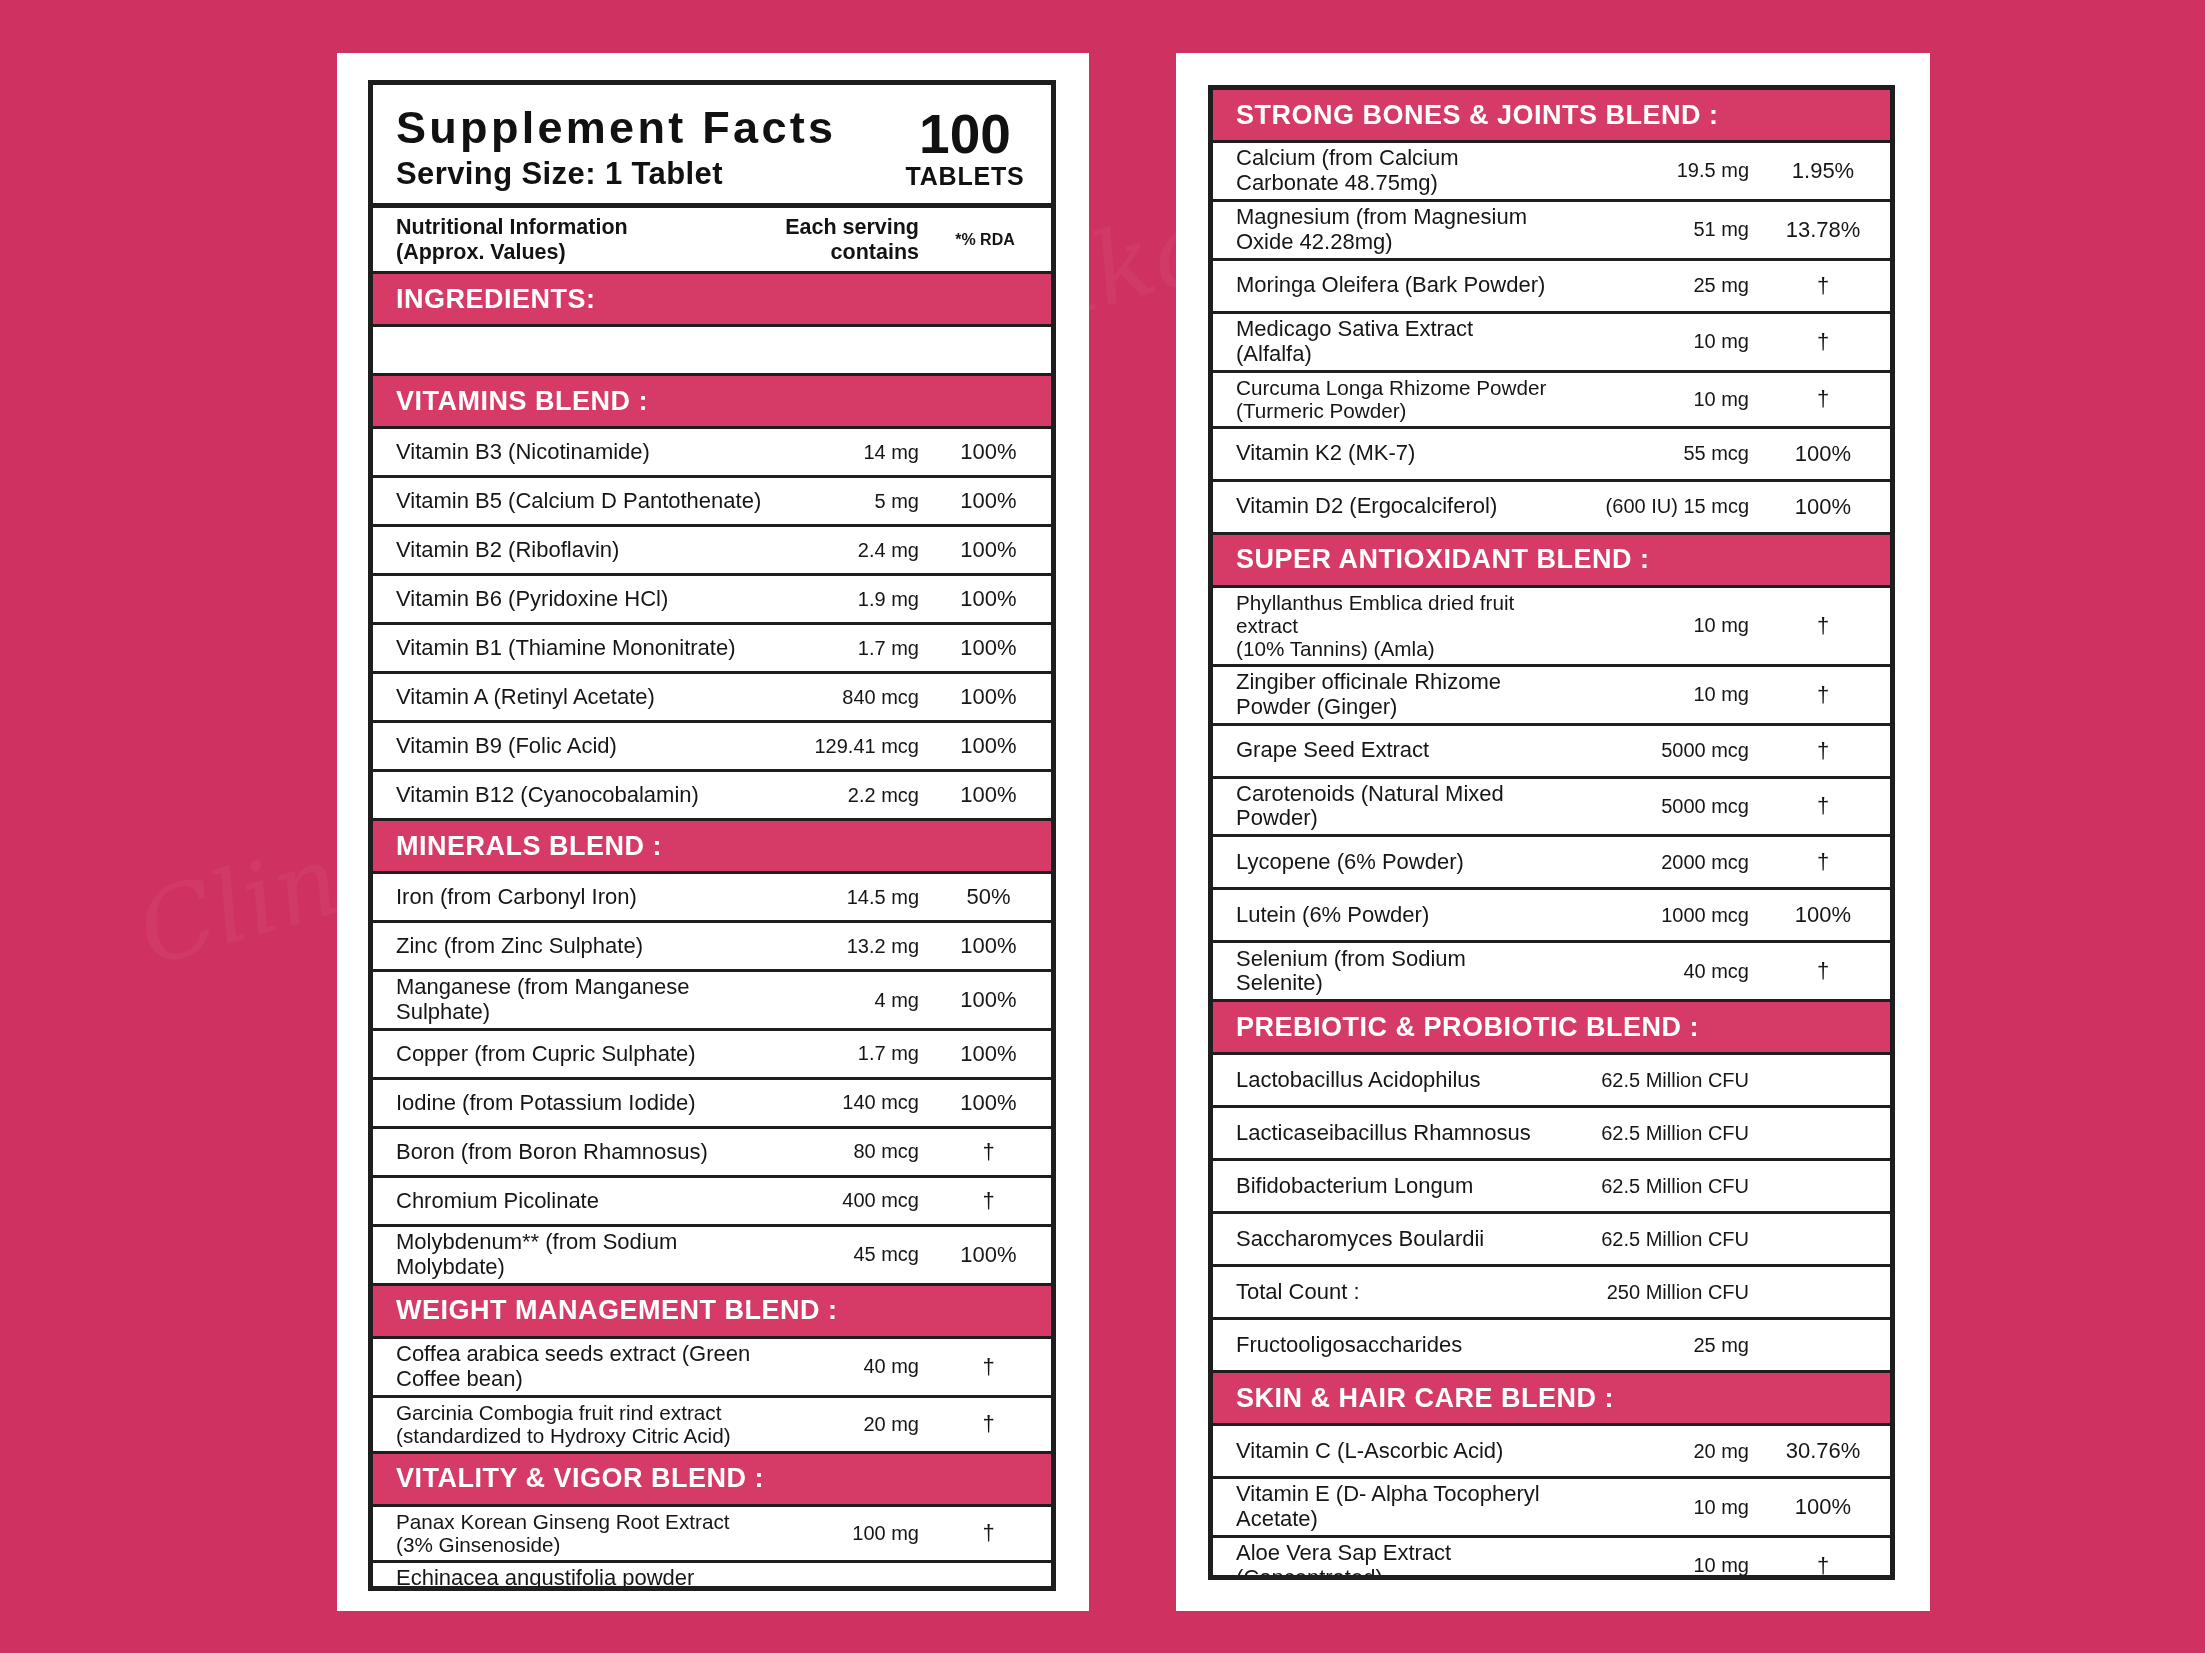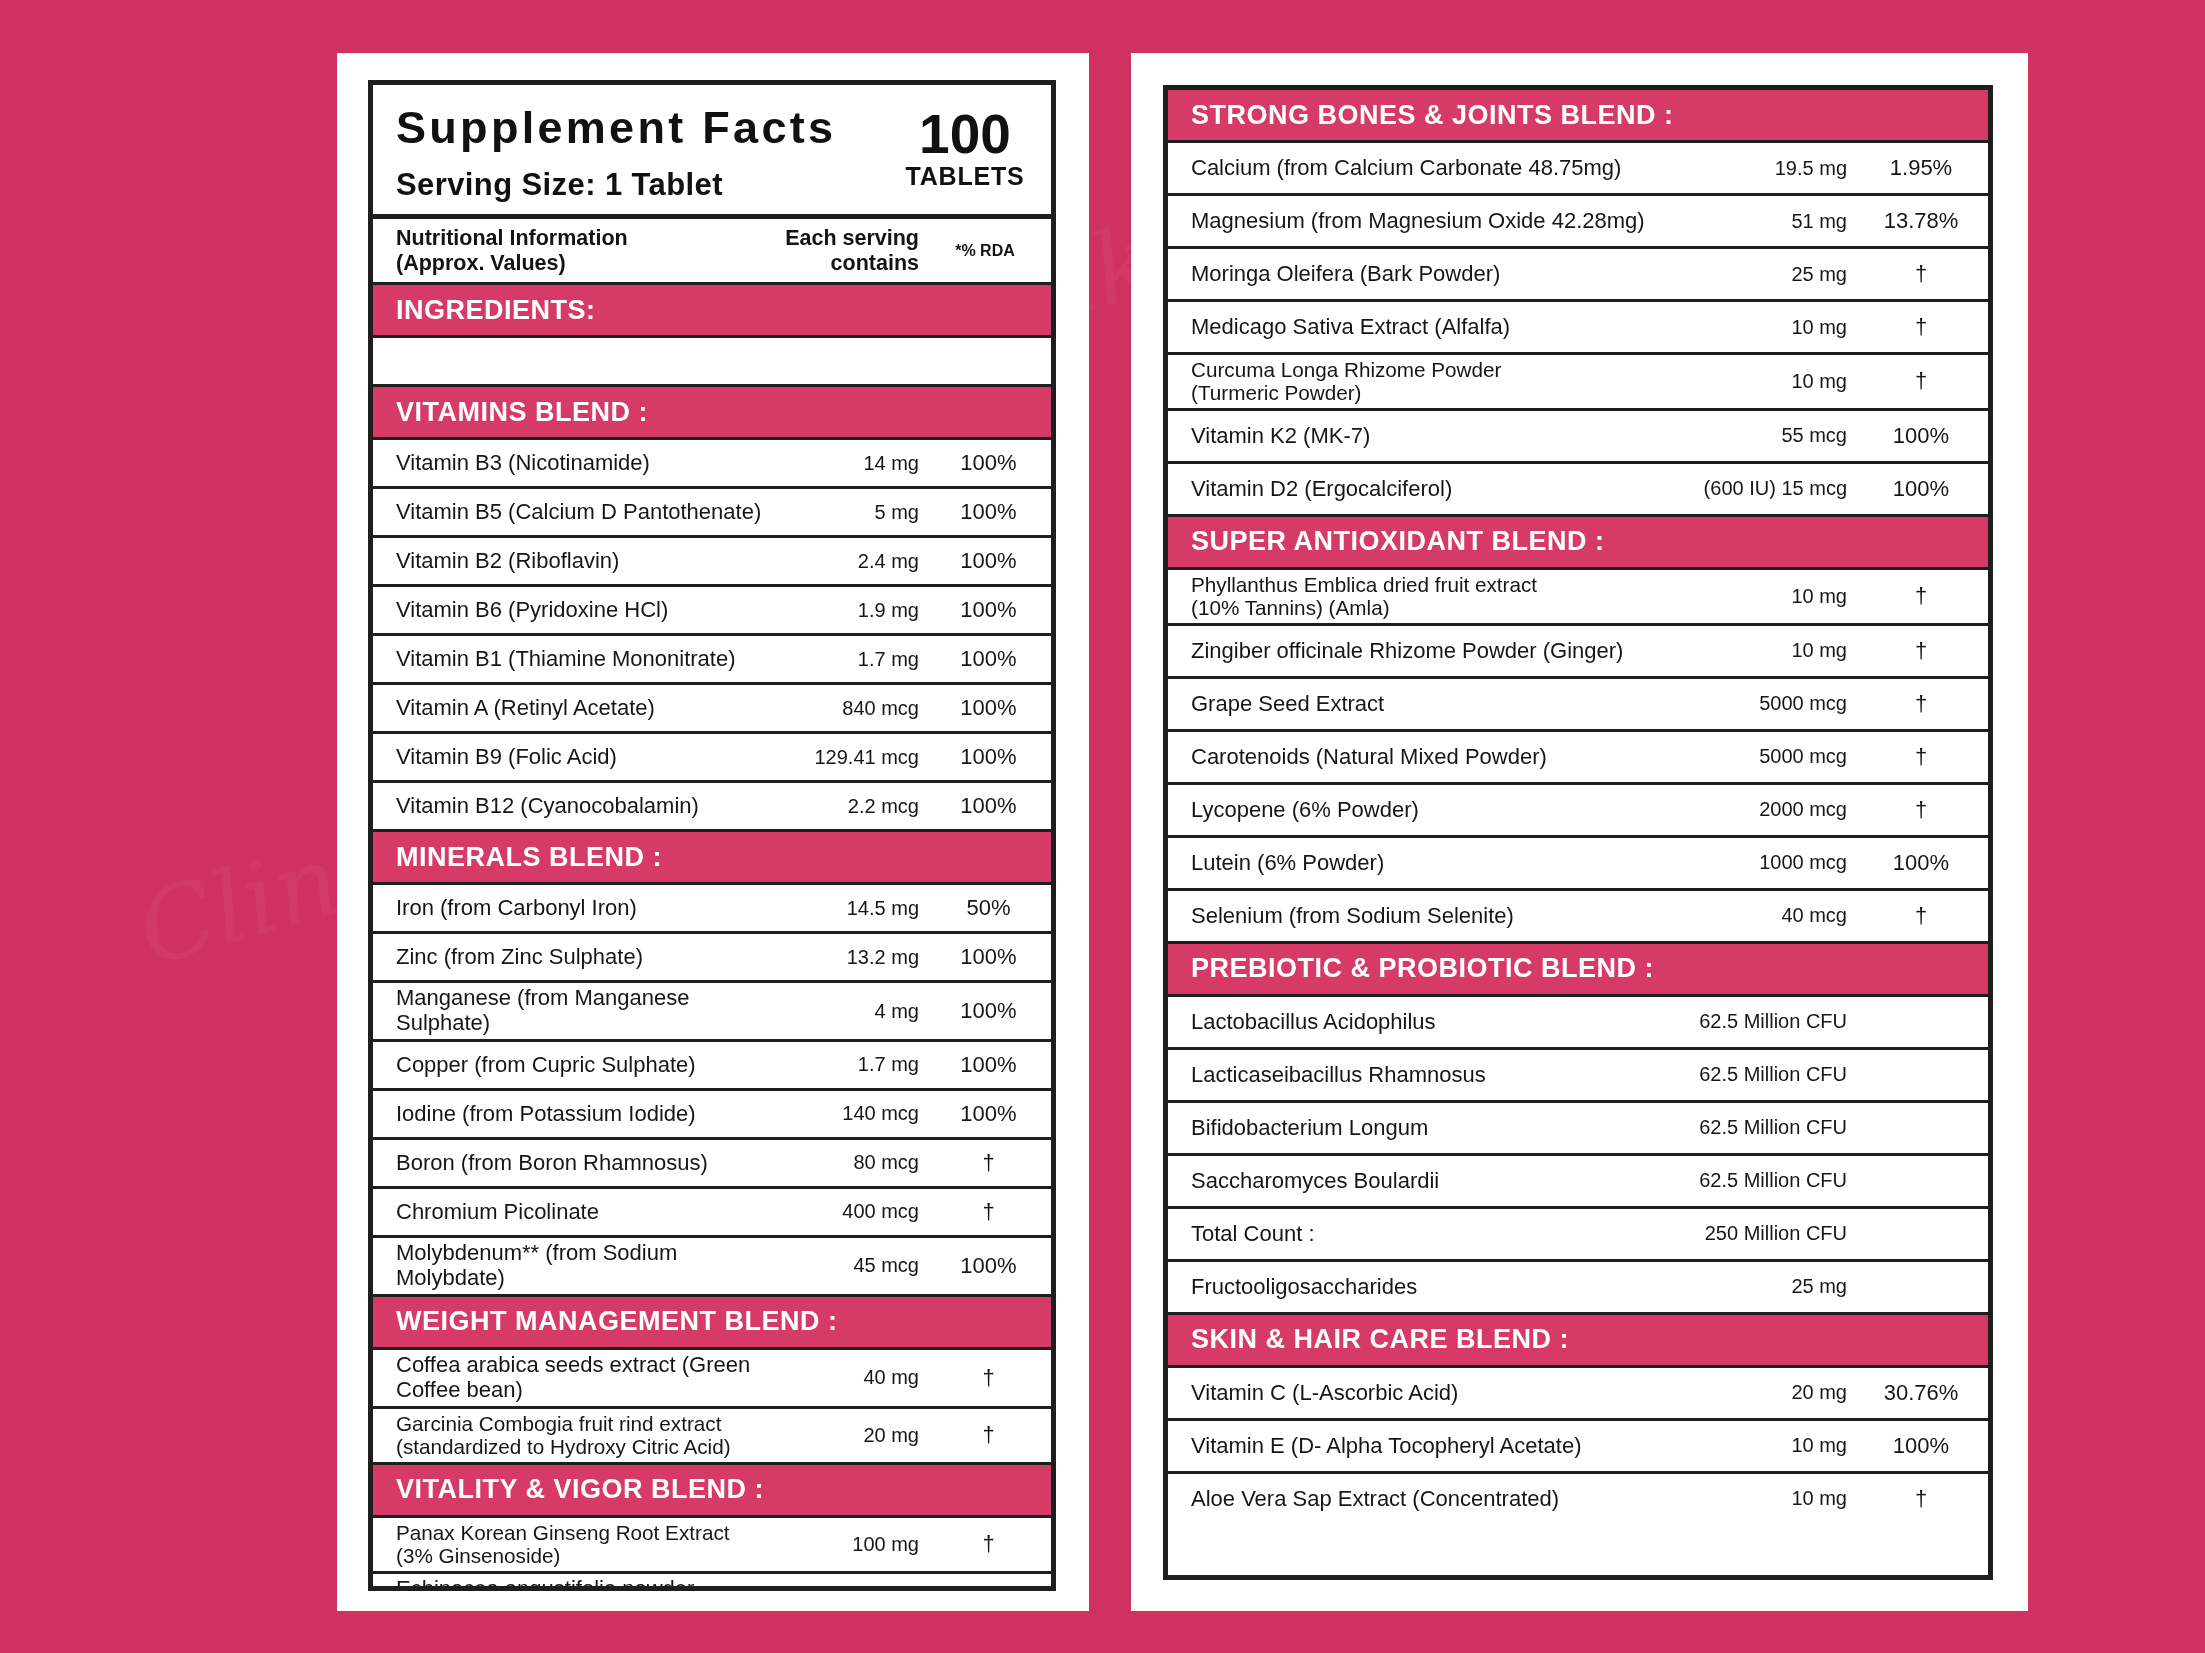--- a/index.html
+++ b/index.html
@@ -1,28 +1,28 @@
 <!DOCTYPE html>
 <html style="font-size:13.2px"><head>
 <meta charset="utf-8">
 <style>
   html,body{margin:0;padding:0;}
   body{width:2205px;height:1654px;overflow:hidden;background:#cf3260;font-family:"Liberation Sans",sans-serif;}
   .page{position:relative;width:2205px;height:1654px;background:#cf3260;}
   .card{position:absolute;top:53px;height:1558px;background:#ffffff;}
   .card-left{left:337px;width:752px;}
-  .card-right{left:1131px;width:897px;}
+  .card-right{left:1176px;width:754px;}
   .box{position:absolute;border:5.8px solid #1e1e1e;background:#ffffff;overflow:hidden;}
   .card-left .box{left:31px;right:33px;top:27px;bottom:20px;}
   .card-right .box{left:32px;right:35px;top:32px;bottom:31px;}
 
   
   .sf-header{display:flex;justify-content:space-between;align-items:flex-start;padding:20px 21.5px 11.6px 23px;}
   .sf-title{font-size:45px;font-weight:800;letter-spacing:3.3px;color:#111;line-height:1.02;}
-  .sf-serving{font-size:31px;font-weight:700;color:#111;margin-top:16px;letter-spacing:0.4px;}
+  .sf-serving{font-size:31px;font-weight:700;color:#111;margin-top:5px;letter-spacing:0.4px;}
   .sf-right{text-align:center;padding-top:3.3px;padding-right:5px;}
   .sf-count{font-size:55px;font-weight:800;color:#111;line-height:0.95;}
   .sf-count-unit{font-size:25px;font-weight:700;color:#111;letter-spacing:0.8px;margin-top:1.7px;}
 
   .col-head{display:grid;grid-template-columns:1fr 149px 132px;align-items:center;border-top:5px solid #1e1e1e;padding:6.6px 0 6.6px 23px;}
   .ch-line{font-size:21.5px;font-weight:700;color:#131313;line-height:1.15;}
   .ch-serving{text-align:right;}
   .ch-rda{text-align:center;font-size:16px;font-weight:700;color:#131313;}
 
   

